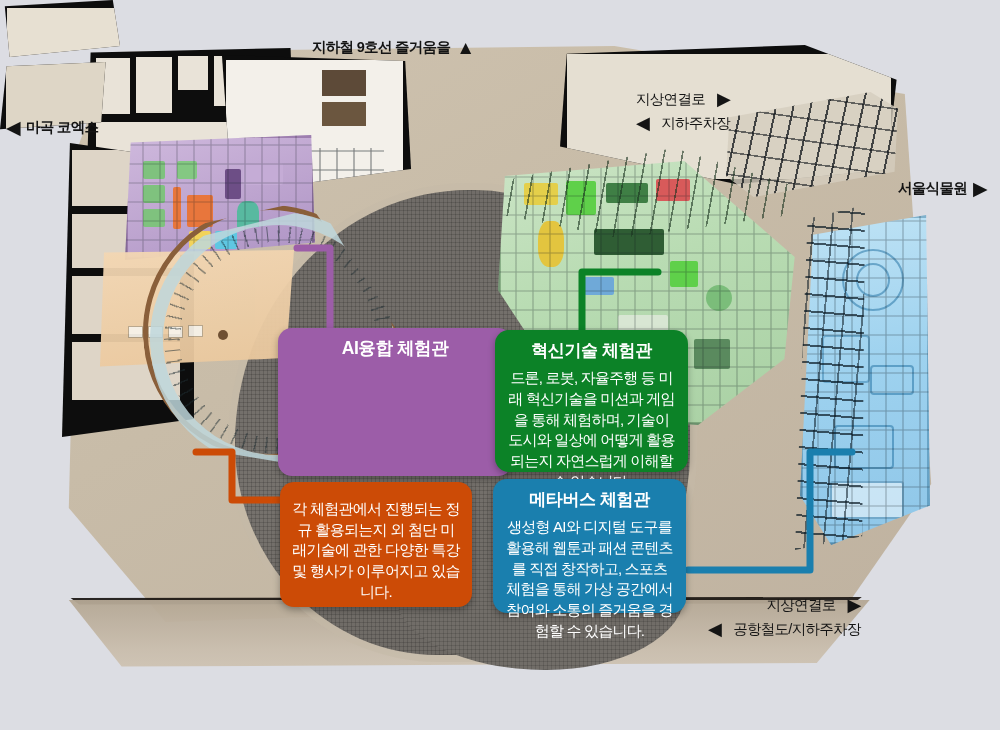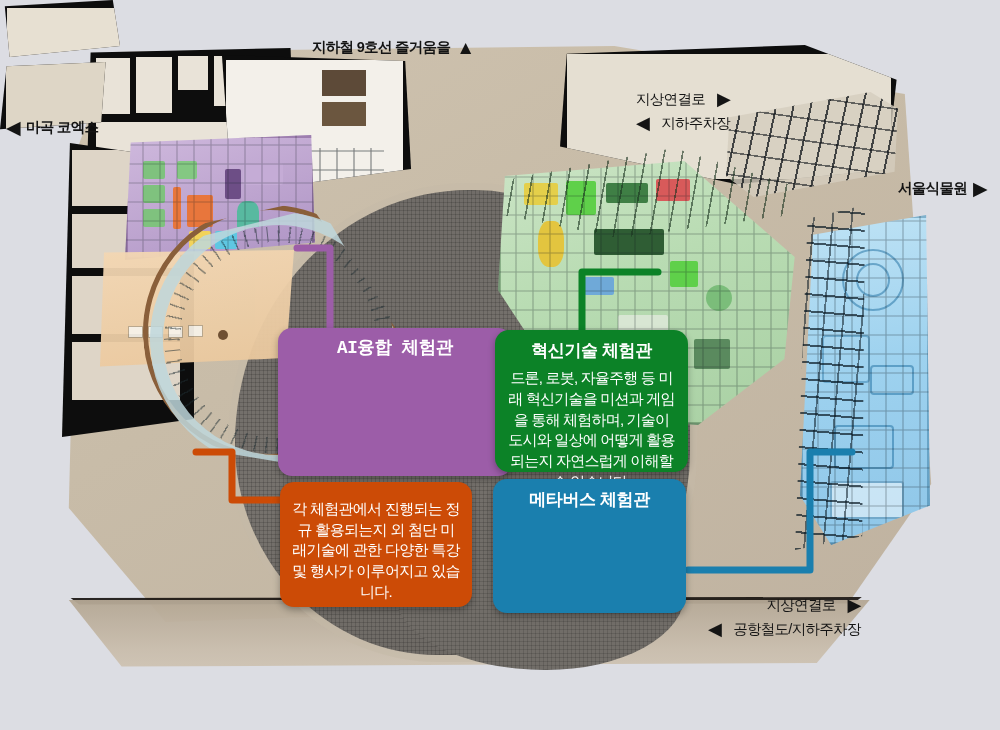--- a/index.html
+++ b/index.html
@@ -184,21 +184,21 @@
   .callout{
     position:absolute;box-sizing:border-box;
     border-radius:14px;color:#fff;text-align:center;
     padding:10px 12px;
     box-shadow:0 3px 7px rgba(0,0,0,.3);
     z-index:25;
   }
   .callout .ttl{font-weight:bold;font-size:17px;letter-spacing:-0.4px;line-height:1.25;}
   .callout .body{font-size:15px;line-height:1.38;letter-spacing:-0.6px;margin-top:7px;}
 
-  #box-ai{left:278px;top:328px;width:234px;height:148px;background:#9c5da8;font-family:Liberation Mono, monospace;}
+  #box-ai{left:278px;top:328px;width:234px;height:148px;background:#9c5da8;}
   #box-ai .ttl{font-size:17.5px;}
   #box-ai .body{margin-top:27px;font-size:14px;line-height:1.45;}
 
   #box-innov{left:495px;top:330px;width:193px;height:142px;background:#0c8227;}
   #box-innov .body{letter-spacing:-0.8px;}
 
   #box-edu{left:280px;top:482px;width:192px;height:125px;background:#cc4b06;}
   #box-edu .body{letter-spacing:-0.7px;}
 
   #box-meta{left:493px;top:479px;width:193px;height:134px;background:#1a7fae;}
@@ -343,20 +343,21 @@
     <div class="ttl">혁신기술 체험관</div>
     <div class="body">드론, 로봇, 자율주행 등 미래 혁신기술을 미션과 게임을 통해 체험하며, 기술이 도시와 일상에 어떻게 활용되는지 자연스럽게 이해할 수 있습니다.</div>
   </div>
 
   <div class="callout" id="box-edu">
     <div class="body">각 체험관에서 진행되는 정규 활용되는지 외 첨단 미래기술에 관한 다양한 특강 및 행사가 이루어지고 있습니다.</div>
   </div>
 
   <div class="callout" id="box-meta">
     <div class="ttl">메타버스 체험관</div>
+    <div class="body">생성형 AI와 디지털 도구를 활용해 웹툰과 패션 콘텐츠를 직접 창작하고, 스포츠 체험을 통해 가상 공간에서 참여와 소통의 즐거움을 경험할 수 있습니다.</div>
   </div>
 
   <div class="maplabel" id="lbl-subway">
     <span>지하철 9호선 즐거움을</span>
     <span class="arrow">▲</span>
   </div>
 
   <div class="maplabel" id="lbl-coex">
     <span class="arrow">◀</span>
     <span>마곡 코엑스</span>

